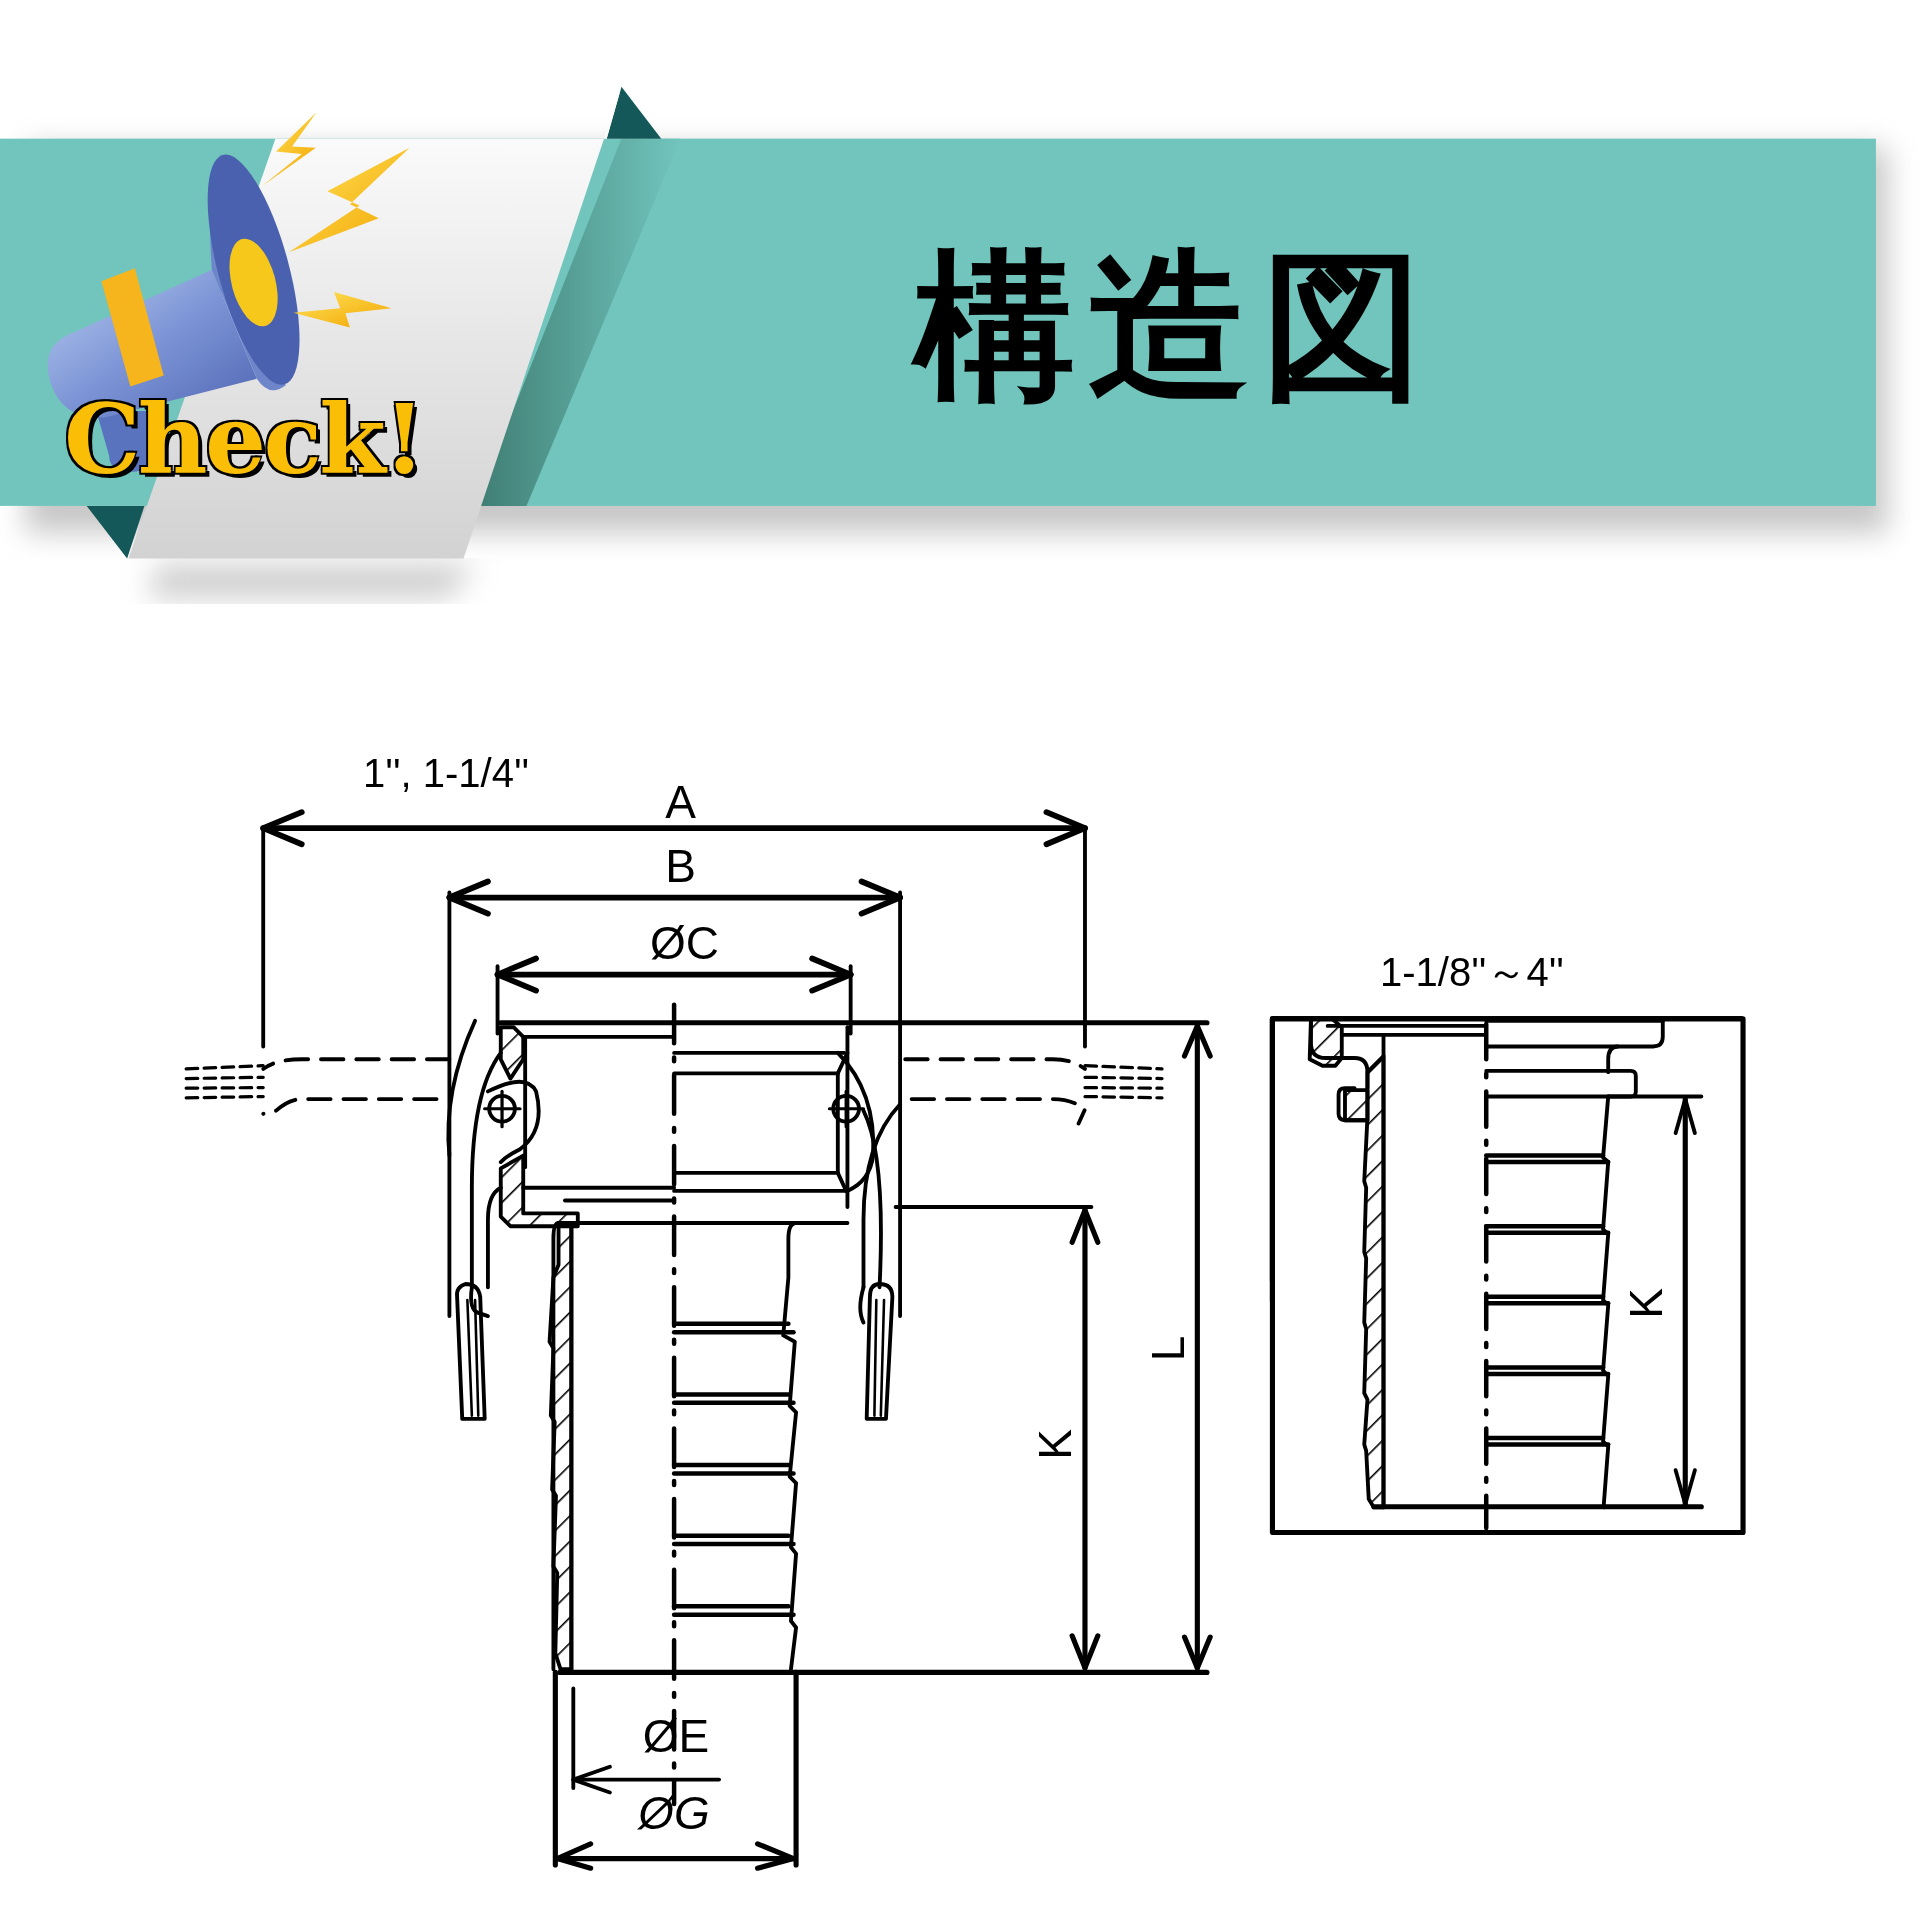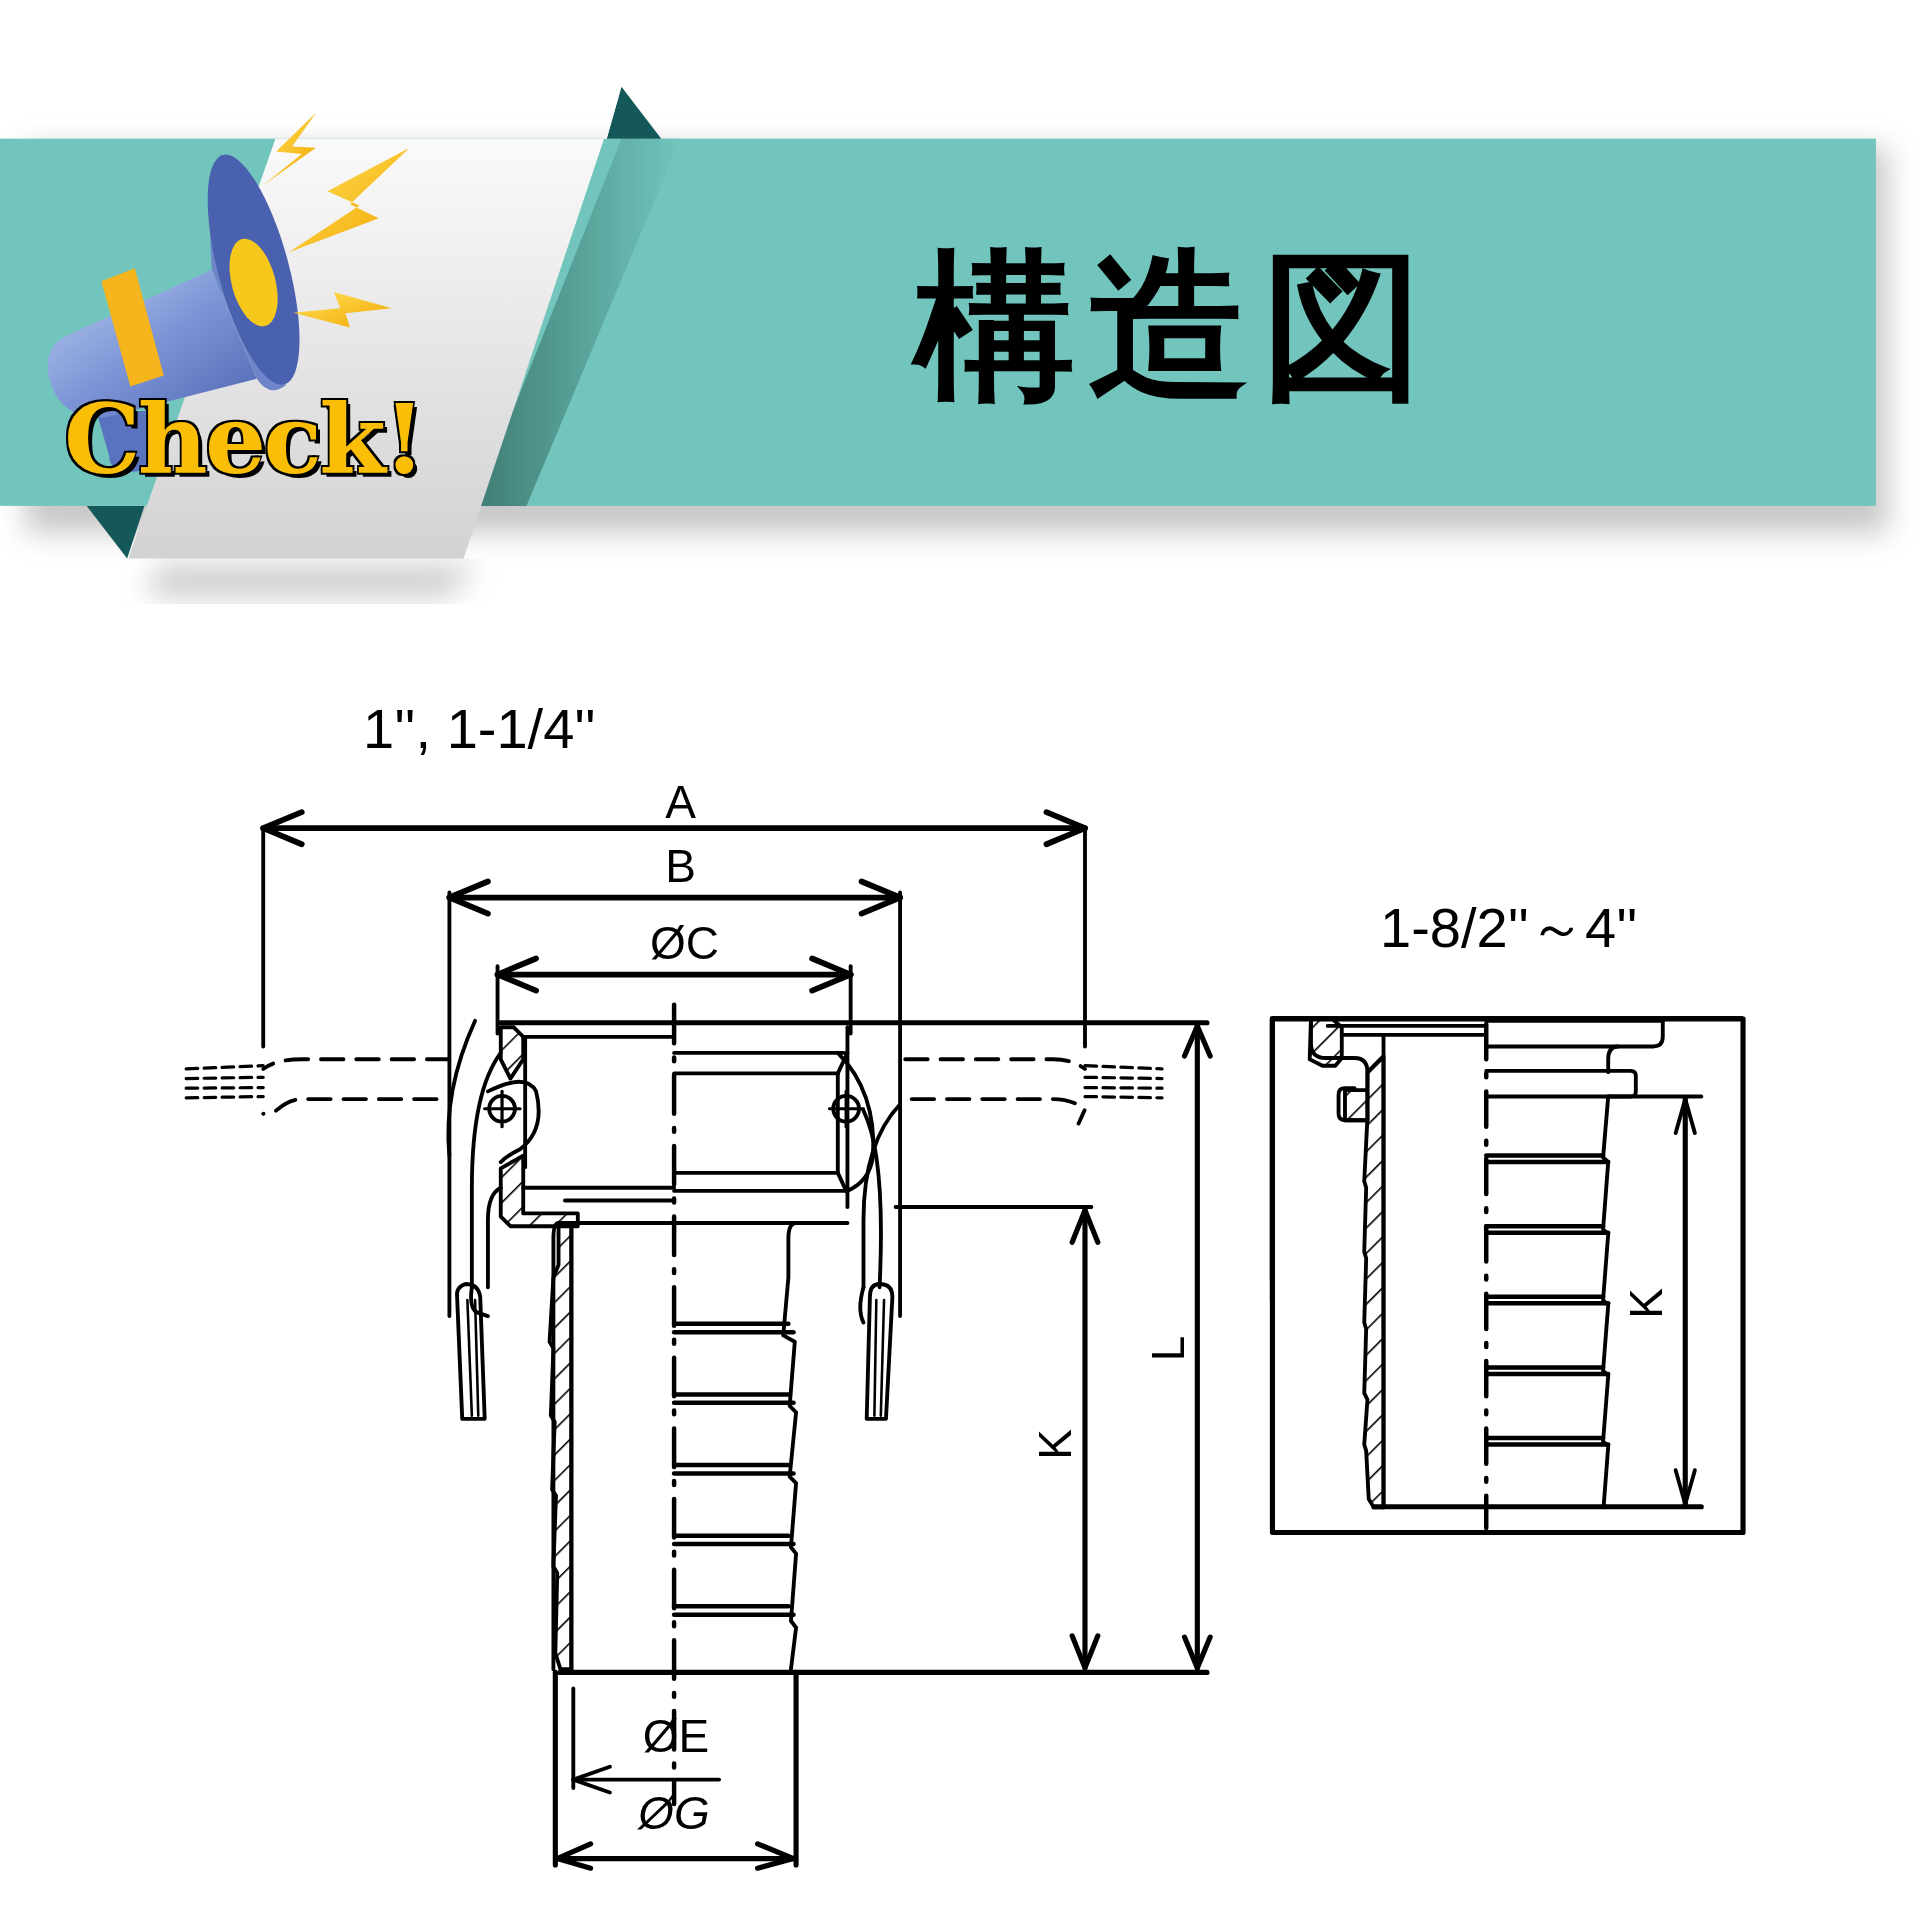--- a/index.html
+++ b/index.html
@@ -10,21 +10,21 @@
     font-family: "DejaVu Sans", sans-serif; font-weight: bold; font-size: 161px; line-height: 193px;
     color: #000000; letter-spacing: 13px;
   }
   .check-text {
     position: absolute; left: 64px; top: 385px;
     font-family: "DejaVu Serif", serif; font-weight: bold; font-size: 96px; line-height: 109px;
     color: #F9BE05; letter-spacing: -2.6px;
     text-shadow: 3.9px 3.9px 0 #000, -1.9px -1.9px 0 #000, 1.9px -1.9px 0 #000, -1.9px 1.9px 0 #000;
   }
   .label { position: absolute; color: #000; font-family: "Liberation Sans", sans-serif; white-space: nowrap; }
-  .size-label { font-size: 56px; line-height: 64px; }
+  .size-label { font-size: 40px; line-height: 64px; margin-top: 44px; }
   .dim-label { font-size: 46px; line-height: 51px; text-align: center; }
   .rot-left { transform: rotate(-90deg); transform-origin: center center; }
 </style>
 </head>
 <body>
 
 <div class="layer">
   <svg width="1926" height="1926" viewBox="0 0 3000 3000">
     <defs>
       <linearGradient id="ribbonGrad" x1="0" y1="0" x2="0" y2="1">
@@ -261,16 +261,16 @@
   <div class="label size-label" style="left:363px; top:697px;">1'', 1-1/4''</div>
   <div class="label dim-label" style="left:655px; top:777px; width:51px;">A</div>
   <div class="label dim-label" style="left:655px; top:841px; width:51px;">B</div>
   <div class="label dim-label" style="left:629px; top:918px; width:90px;text-align:right;">ØC</div>
   <div class="label dim-label" style="left:631px; top:1711px; width:90px;">ØE</div>
   <div class="label dim-label" style="left:629px; top:1788px; width:90px;font-style:italic;">ØG</div>
   <div class="label dim-label rot-left" style="left:1030px; top:1419px; width:51px;">K</div>
   <div class="label dim-label rot-left" style="left:1143px; top:1323px; width:51px;">L</div>
 
   
-  <div class="label size-label" style="left:1380px; top:896px;">1-8/2''～4''</div>
+  <div class="label size-label" style="left:1380px; top:896px;">1-1/8''～4''</div>
   <div class="label dim-label rot-left" style="left:1621px; top:1278px; width:51px;">K</div>
 </div>
 
 
 </body></html>

